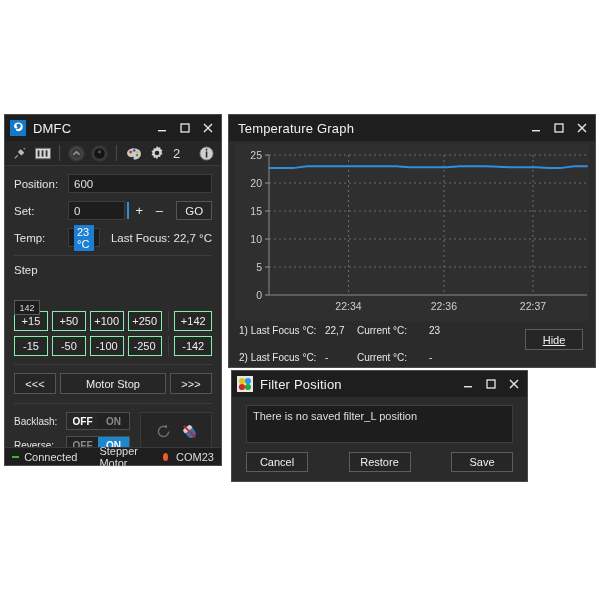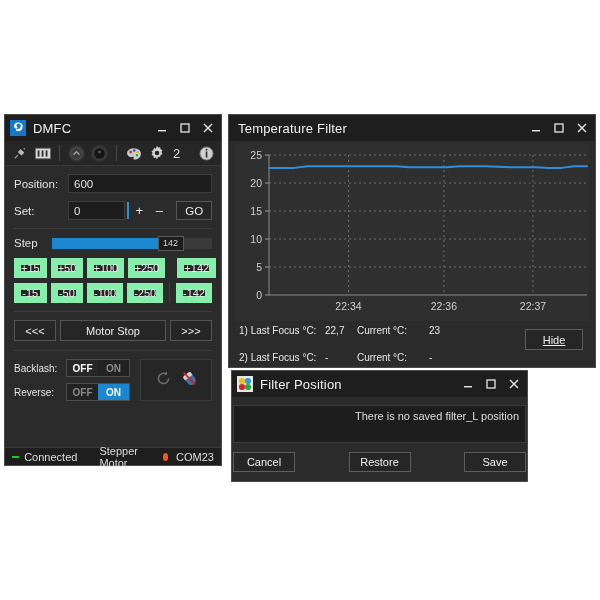--- a/index.html
+++ b/index.html
@@ -109,42 +109,42 @@
   .temp-sel {
     background: #1b7fd4;
     color: #ffffff;
     font-size: 11px;
     padding: 1px 3px;
   }
   #temp-field { width: 60px; }
   .lastfocus { font-size: 11.5px; color: #e4e4e4; margin-left: 11px; white-space: nowrap; }
   .hr { height: 1px; background: #3d3d3d; margin: 2px 0 8px 0; }
 
-  .step-row { display: flex; align-items: center; margin-bottom: 9px; }
+  .step-row { display: flex; align-items: flex-start; margin-bottom: 9px; flex-direction: column; }
   .step-lbl { font-size: 11.5px; color: #e4e4e4; width: 38px; flex: 0 0 38px; }
   .slider {
     position: relative;
     flex: 1;
     height: 11px;
     background: #3a3a3a;
   }
   .slider-fill { position: absolute; left: 0; top: 0; bottom: 0; width: 68%; background: #1b87cf; }
   .slider-thumb {
     position: absolute; left: 66%; top: -2px;
     height: 15px; min-width: 26px;
     background: #1d1d1d; border: 1px solid #5a5a5a;
     display: flex; align-items: center; justify-content: center;
     font-size: 9px; color: #d8d8d8;
     padding: 0 3px;
   }
 
   .grid-btns { display: flex; gap: 4px; margin-bottom: 5px; }
   .gbtn {
     background: #262626;
-    border: 7px solid #86efac;
+    border: 1px solid #86efac;
     color: #ededed;
     font-size: 11px;
     height: 20px;
     width: 37px;
     display: flex; align-items: center; justify-content: center;
   }
   .gbtn.wide { width: 41px; }
   .vsep { width: 1px; background: #3d3d3d; margin: 0 2px; }
 
   .motor-row { display: flex; gap: 4px; margin: 9px 0 0 0; }
@@ -213,21 +213,21 @@
   #hide-btn {
     margin-left: auto; margin-right: 4px; margin-top: 4px;
     width: 58px; height: 21px;
     background: #262626; border: 1px solid #5d5d5d;
     color: #f0f0f0; font-size: 11px;
     display: flex; align-items: center; justify-content: center; text-decoration: underline;
   }
 
   
   #filterpos { left: 231px; top: 370px; width: 297px; height: 112px; }
-  .fp-body { padding: 8px 1px; text-align: right; }
+  .fp-body { padding: 8px 14px; }
   .fp-textarea {
     background: #1d1d1d;
     border: 1px solid #3d3d3d;
     height: 38px;
     padding: 4px 6px;
     font-size: 11px;
     color: #dedede;
   }
   .fp-btns { display: flex; margin-top: 9px; }
   .fpbtn {
@@ -338,20 +338,27 @@
         <span class="lbl">Set:</span>
         <span class="field" id="set-field">0</span>
         <span class="plusminus">
           <span class="pm-divider"></span>
           <span class="pmbtn">+</span>
           <span class="pmbtn">–</span>
         </span>
         <span class="btn" id="go-btn">GO</span>
       </div>
 
+      <div class="row">
+        <span class="lbl">Temp:</span>
+        <span class="field" id="temp-field">
+          <span class="temp-sel">23 °C</span>
+        </span>
+        <span class="lastfocus">Last Focus: 22,7 °C</span>
+      </div>
 
       <div class="hr"></div>
 
       <div class="step-row">
         <span class="step-lbl">Step</span>
         <span class="slider">
           <span class="slider-fill"></span>
           <span class="slider-thumb">142</span>
         </span>
       </div>
@@ -423,21 +430,21 @@
       <span class="dash"></span>
       <span>Connected</span>
       <span style="margin-left:22px;">Stepper Motor</span>
       <span class="dot" style="margin-left:18px;"></span>
       <span style="margin-left:8px;">COM23</span>
     </div>
   </div>
 
   <div class="window" id="tempgraph">
     <div class="titlebar">
-      <span class="title-text" style="margin-left:4px;">Temperature Filter</span>
+      <span class="title-text" style="margin-left:4px;">Temperature Graph</span>
       <span class="win-btns">
         <span class="win-btn">
           <svg width="12" height="12" viewBox="0 0 12 12">
               <rect x="2" y="8" width="8" height="1.4" fill="#e8e8e8"></rect>
             </svg>
         </span>
         <span class="win-btn">
           <svg width="12" height="12" viewBox="0 0 12 12">
               <rect x="2" y="2" width="8" height="8" fill="none" stroke="#e8e8e8" stroke-width="1.3"></rect>
             </svg>

